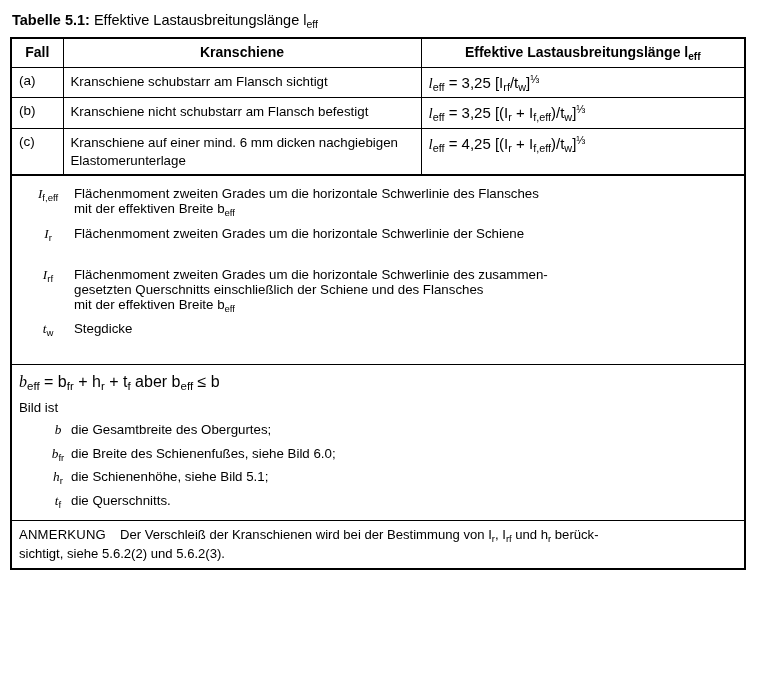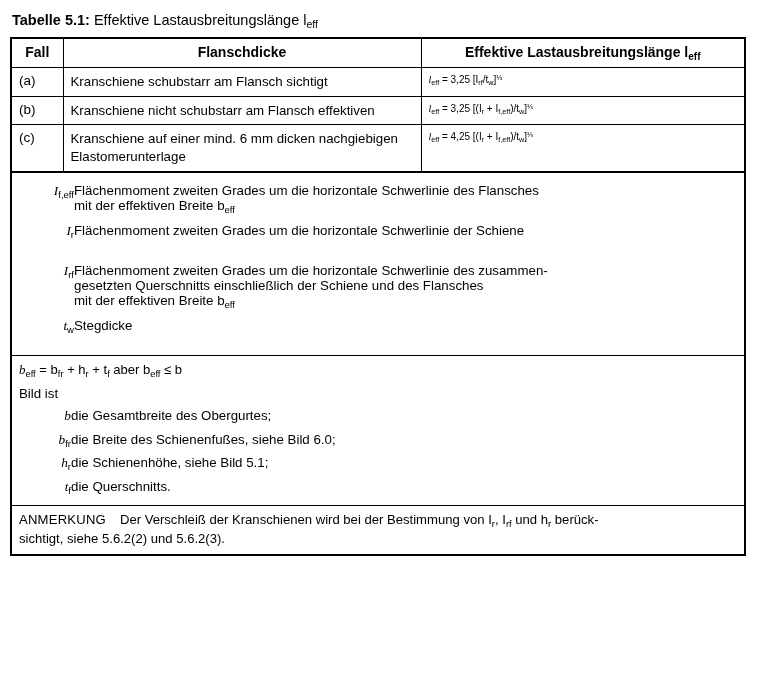--- a/index.html
+++ b/index.html
@@ -65,52 +65,52 @@
     vertical-align: middle;
     font-size: 13.5px;
   }
   .desc-cell {
     line-height: 1.34;
     padding: 7px 8px 8px 10px;
   }
   .form-cell {
     vertical-align: middle;
     padding-left: 14px;
-    font-size: 10px;
+    font-size: 15px;
     white-space: nowrap;
   }
   
   .it { font-style: italic; font-family: "Liberation Serif", serif; }
   .sub { font-size: 0.72em; vertical-align: -0.28em; font-style: normal; }
   .supfrac { font-size: 0.72em; vertical-align: 0.42em; }
 
   
   .block-cell {
     padding: 7px 10px 8px 10px;
     line-height: 1.45;
   }
   .formula-line {
-    font-size: 13px;
+    font-size: 16px;
     margin-bottom: 3px;
   }
   .dabei {
     margin: 2px 0 3px 0;
   }
   .deflist {
     margin: 0;
     padding: 0;
   }
   .deflist-row {
     display: flex;
     margin: 3px 0;
   }
   .deflist-sym {
     width: 52px;
     flex: 0 0 52px;
-    text-align: right;
+    text-align: center;
     padding-left: 26px;
     box-sizing: border-box;
     white-space: nowrap;
   }
   .deflist-def {
     flex: 1 1 auto;
   }
   .note-cell {
     padding: 7px 10px 9px 10px;
     line-height: 1.42;
@@ -133,36 +133,36 @@
 
   <table class="tbl outer">
     <colgroup>
       <col class="col-case">
       <col class="col-desc">
       <col class="col-form">
     </colgroup>
     <tbody>
       <tr class="hdr">
         <td>Fall</td>
-        <td>Flanschdicke</td>
+        <td>Kranschiene</td>
         <td><span>Effektive Lastausbreitungslänge l</span><span class="sub">eff</span></td>
       </tr>
 
       <tr>
         <td class="case-cell">(a)</td>
         <td class="desc-cell">Kranschiene schubstarr am Flansch sichtigt</td>
         <td class="form-cell">
           <span class="it">l</span><span class="sub">eff</span>
           <span>= 3,25 [I</span><span class="sub">rf</span><span>/t</span><span class="sub">w</span><span>]</span><span class="supfrac">⅓</span>
         </td>
       </tr>
 
       <tr>
         <td class="case-cell">(b)</td>
-        <td class="desc-cell">Kranschiene nicht schubstarr am Flansch effektiven</td>
+        <td class="desc-cell">Kranschiene nicht schubstarr am Flansch befestigt</td>
         <td class="form-cell">
           <span class="it">l</span><span class="sub">eff</span>
           <span>= 3,25 [(I</span><span class="sub">r</span><span> + I</span><span class="sub">f,eff</span><span>)/t</span><span class="sub">w</span><span>]</span><span class="supfrac">⅓</span>
         </td>
       </tr>
 
       <tr>
         <td class="case-cell">(c)</td>
         <td class="desc-cell">Kranschiene auf einer mind. 6 mm dicken nachgiebigen Elastomerunterlage</td>
         <td class="form-cell">
@@ -192,21 +192,21 @@
 
             <div class="deflist-row" style="margin-top:24px;margin-bottom:2px;">
               <div class="deflist-sym" style="padding-left:0;"><span class="it">I</span><span class="sub">rf</span></div>
               <div class="deflist-def">
                 <div>Flächenmoment zweiten Grades um die horizontale Schwerlinie des zusammen-</div>
                 <div>gesetzten Querschnitts einschließlich der Schiene und des Flansches</div>
                 <div><span>mit der effektiven Breite b</span><span class="sub">eff</span></div>
               </div>
             </div>
 
-            <div class="deflist-row" style="margin-top:8px;margin-bottom:12px;">
+            <div class="deflist-row" style="margin-top:8px;margin-bottom:18px;">
               <div class="deflist-sym" style="padding-left:0;"><span class="it">t</span><span class="sub">w</span></div>
               <div class="deflist-def">
                 <div>Stegdicke</div>
               </div>
             </div>
 
           </div>
         </td>
       </tr>
 

